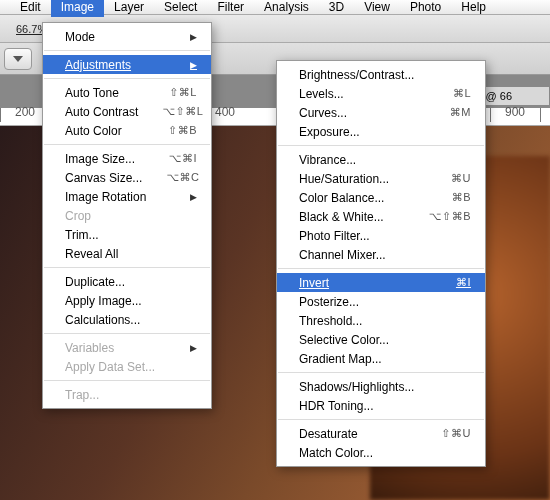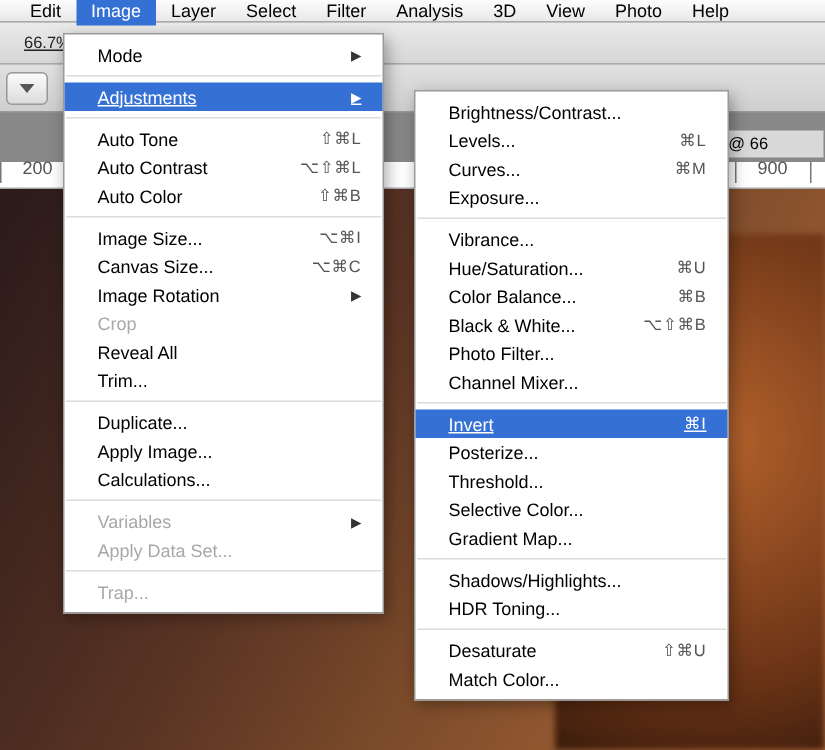--- a/index.html
+++ b/index.html
@@ -18,21 +18,21 @@
 .fur { position: absolute; right: 0; top: 30px; width: 180px; height: 344px; background: radial-gradient(circle at 60% 40%, #b4622c, #6a3316 70%, #3a1c0c); filter: blur(2px); }
 .menu { position: absolute; background: #fff; border: 1px solid #9a9a9a; box-shadow: 2px 3px 10px rgba(0,0,0,0.35); padding: 4px 0; }
 .menu .row { display: flex; align-items: center; height: 19px; padding: 0 14px 0 22px; cursor: default; white-space: nowrap; }
 .menu .row .lbl { flex: 1; }
 .menu .row .sc { color: #555; font-size: 11px; padding-left: 24px; letter-spacing: 0.5px; }
 .menu .row .arrow { font-size: 9px; color: #333; padding-left: 24px; }
 .menu .row.hi { background: #3571d4; color: #fff; text-decoration: underline; }
 .menu .row.hi .sc, .menu .row.hi .arrow { color: #fff; }
 .menu .row.dis { color: #a8a8a8; }
 .menu .sep { height: 1px; background: #dcdcdc; margin: 4px 1px; }
-#menu1 { top: 22px; left: 42px; width: 214px; }
+#menu1 { top: 22px; left: 42px; width: 170px; }
 #menu2 { top: 60px; left: 256px; width: 210px; margin-left: 20px; }
 </style>
 </head>
 <body>
 
 <div class="menubar" id="menubar">
     <span class="mitem">Edit</span>
     <span class="mitem active">Image</span>
     <span class="mitem">Layer</span>
     <span class="mitem">Select</span>
@@ -101,24 +101,24 @@
       <span class="sc">⌥⌘C</span>
     </div>
     <div class="row">
       <span class="lbl">Image Rotation</span>
       <span class="arrow">▶</span>
     </div>
     <div class="row dis">
       <span class="lbl">Crop</span>
     </div>
     <div class="row">
+      <span class="lbl">Trim...</span>
+    </div>
+    <div class="row">
       <span class="lbl">Reveal All</span>
-    </div>
-    <div class="row">
-      <span class="lbl">Trim...</span>
     </div>
     <div class="sep"></div>
     <div class="row">
       <span class="lbl">Duplicate...</span>
     </div>
     <div class="row">
       <span class="lbl">Apply Image...</span>
     </div>
     <div class="row">
       <span class="lbl">Calculations...</span>

